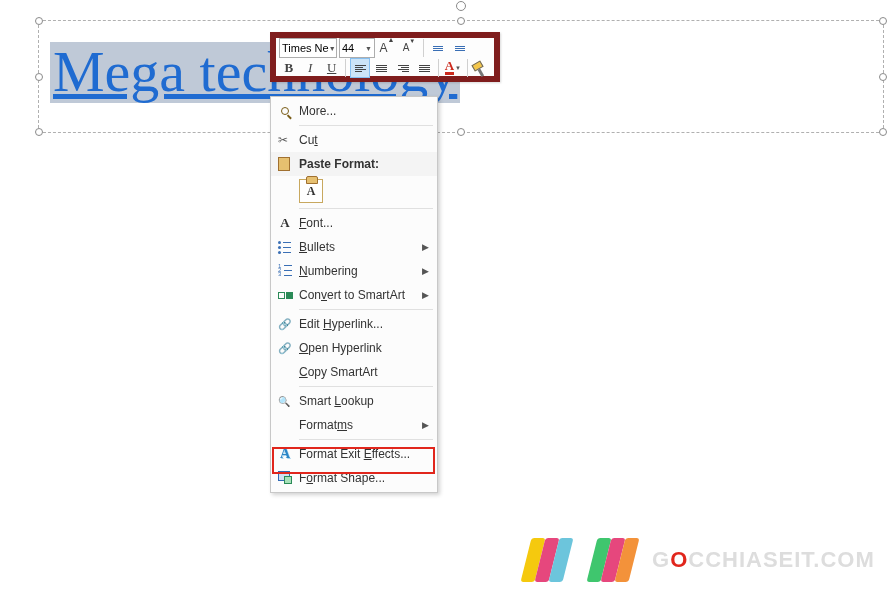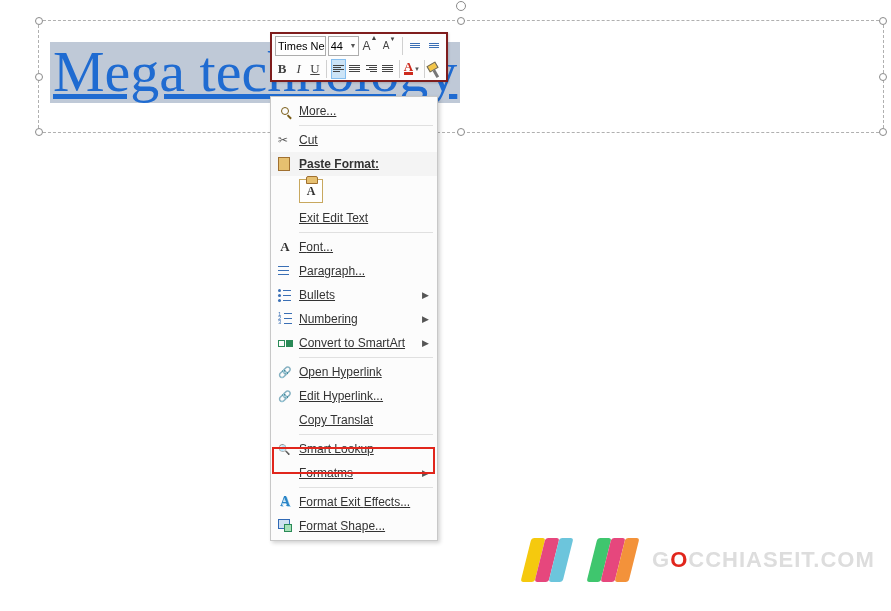--- a/index.html
+++ b/index.html
@@ -58,24 +58,24 @@
       text-decoration: underline;
       background: #bfc9d7;
       line-height: 1.05;
       padding: 0 3px;
     }
     
     .mini-toolbar {
       position: absolute;
       left: 270px;
       top: 32px;
-      width: 178px;
+      width: 230px;
       height: 50px;
       background: #fdfdfd;
-      border: 2px solid #7f1d1d;
+      border: 6px solid #7f1d1d;
       box-shadow: 1px 1px 2px rgba(0,0,0,.15);
       display: flex;
       flex-direction: column;
     }
     .mini-row { display: flex; align-items: center; height: 25px; padding: 0 3px; gap: 2px; }
     .mini-sep { width: 1px; height: 18px; background: #d0d0d0; margin: 0 2px; }
     .font-combo {
       width: 58px; height: 20px;
       border: 1px solid #adadad;
       font-size: 11px;
@@ -140,21 +140,21 @@
       font-size: 12px;
       color: #333;
       padding: 0 8px 0 0;
       position: relative;
     }
     .menu-icon {
       width: 28px;
       display:flex; align-items:center; justify-content:center;
       flex-shrink:0;
     }
-    .menu-label { flex:1; white-space:nowrap;text-decoration:underline; }
+    .menu-label { flex:1; white-space:nowrap; }
     .menu-label u { text-decoration: underline; }
     .menu-arrow { font-size:9px; color:#555; }
     .menu-sep { height:1px; background:#e0e0e0; margin:2px 4px 2px 28px; }
     .header-row { font-weight:bold; background:#f4f4f4;}
     .paste-row { height:30px; padding-left:28px; }
     .paste-opt {
       width:24px;height:24px;border:1px solid #c8a85f; background:#fff;
       display:flex;align-items:center;justify-content:center;
       font-family:"Times New Roman"; font-weight:bold; font-size:12px;
       position:relative;
@@ -353,36 +353,26 @@
     <span class="menu-icon">
         <span class="ic ic-paste"></span>
       </span>
     <span class="menu-label">Paste Format:</span>
   </div>
   <div class="menu-item paste-row">
     <div class="paste-opt">
         <span>A</span>
       </div>
   </div>
-  <div class="menu-item">
-    <span class="menu-icon"></span>
-    <span class="menu-label"><span>Exit Edit Te</span><u>x</u><span>t</span></span>
-  </div>
   <div class="menu-sep"></div>
   <div class="menu-item">
     <span class="menu-icon">
         <span class="ic-fontA">A</span>
       </span>
     <span class="menu-label"><u>F</u><span>ont...</span></span>
-  </div>
-  <div class="menu-item">
-    <span class="menu-icon">
-        <span class="ic ic-para"></span>
-      </span>
-    <span class="menu-label"><u>P</u><span>aragraph...</span></span>
   </div>
   <div class="menu-item">
     <span class="menu-icon">
         <span class="ic ic-bullets"></span>
       </span>
     <span class="menu-label"><u>B</u><span>ullets</span></span>
     <span class="menu-arrow">▶</span>
   </div>
   <div class="menu-item">
     <span class="menu-icon">
@@ -396,31 +386,31 @@
         <span class="ic ic-smart"></span>
       </span>
     <span class="menu-label"><span>Con</span><u>v</u><span>ert to SmartArt</span></span>
     <span class="menu-arrow">▶</span>
   </div>
   <div class="menu-sep"></div>
   <div class="menu-item">
     <span class="menu-icon">
         <span class="ic ic-link"></span>
       </span>
+    <span class="menu-label"><span>Edit </span><u>H</u><span>yperlink...</span></span>
+  </div>
+  <div class="menu-item">
+    <span class="menu-icon">
+        <span class="ic ic-link"></span>
+      </span>
     <span class="menu-label"><u>O</u><span>pen Hyperlink</span></span>
   </div>
   <div class="menu-item">
-    <span class="menu-icon">
-        <span class="ic ic-link"></span>
-      </span>
-    <span class="menu-label"><span>Edit </span><u>H</u><span>yperlink...</span></span>
-  </div>
-  <div class="menu-item">
     <span class="menu-icon"></span>
-    <span class="menu-label"><u>C</u><span>opy Translat</span></span>
+    <span class="menu-label"><u>C</u><span>opy SmartArt</span></span>
   </div>
   <div class="menu-sep"></div>
   <div class="menu-item">
     <span class="menu-icon">
         <span class="ic ic-lookup"></span>
       </span>
     <span class="menu-label"><span>Smart </span><u>L</u><span>ookup</span></span>
   </div>
   <div class="menu-item">
     <span class="menu-icon"></span>

